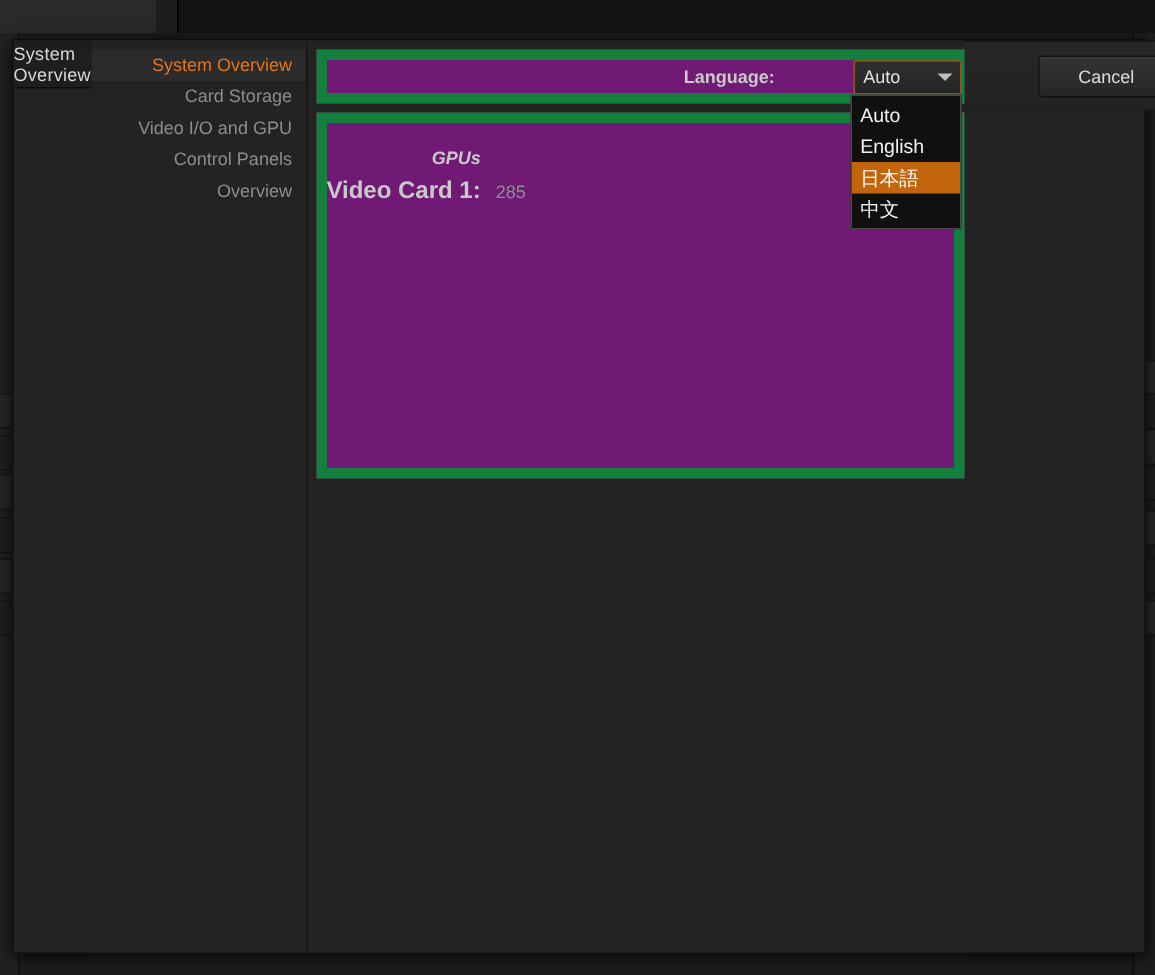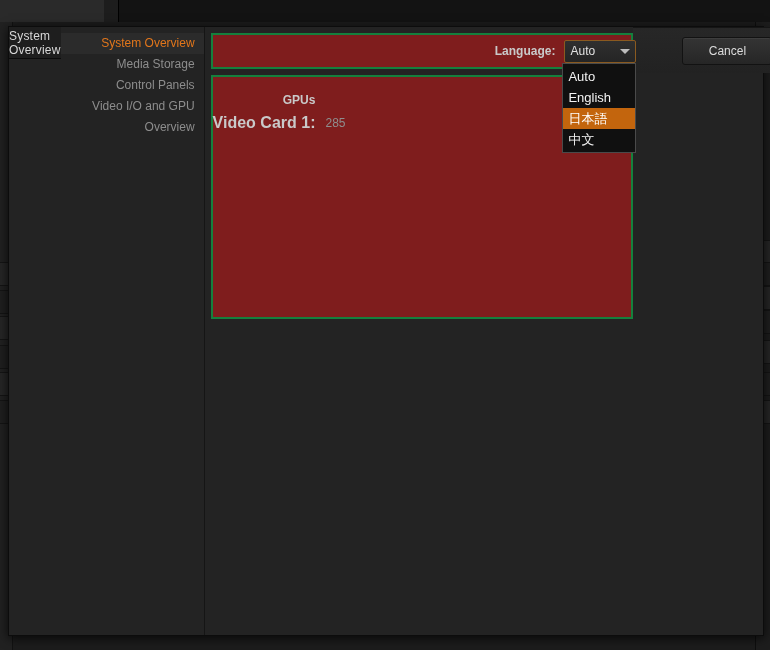--- a/index.html
+++ b/index.html
@@ -144,22 +144,22 @@
 
   
   .content {
     flex: 1;
     padding: 6px 0 0 6px;
     box-sizing: border-box;
     position: relative;
     min-width: 0;
   }
   .panel {
-    background: #7f1d1d;
-    border: 2px solid #15803d;
+    background: #701a75;
+    border: 7px solid #15803d;
     box-sizing: border-box;
   }
   .panel-language {
     height: 36px;
     display: flex;
     align-items: center;
     justify-content: flex-end;
     padding-right: 6px;
     margin-bottom: 6px;
   }
@@ -187,40 +187,42 @@
     color: #8e8e8e;
     font-size: 12px;
     margin-left: 10px;
     white-space: nowrap;
     width: 300px;
     text-align: left;
   }
   .gpus-header-row {
     justify-content: flex-end;
     padding-right: 0;
+    font-style: italic;
   }
   .gpus-header {
     color: #c9c9c9;
     font-size: 12px;
     font-weight: bold;
     padding-right: 0;
   }
 
   
   .lang-label {
     color: #c9c9c9;
     font-size: 12px;
     font-weight: bold;
     margin-right: 9px;
   }
 
   
   .select-wrap {
     position: relative;
     width: 61px;
+    margin-left: 44px;
   }
   .select-button {
     width: 72px;
     height: 23px;
     box-sizing: border-box;
     background: linear-gradient(#2f2f2f, #252525);
     border: 1px solid #8a5a20;
     border-radius: 2px;
     display: flex;
     align-items: center;
@@ -326,23 +328,23 @@
 
   <div class="dialog-titlebar">
     <span class="dialog-title">System Overview</span>
   </div>
 
   <div class="dialog-body">
 
     <div class="sidebar">
       <div id="sidebar-items">
           <div class="sidebar-item active">System Overview</div>
-          <div class="sidebar-item">Media Storage</div>
+          <div class="sidebar-item">Card Storage</div>
+          <div class="sidebar-item">Video I/O and GPU</div>
           <div class="sidebar-item">Control Panels</div>
-          <div class="sidebar-item">Video I/O and GPU</div>
           <div class="sidebar-item">Overview</div>
         </div>
     </div>
 
     <div class="content">
 
       <div class="panel panel-language">
         <span class="lang-label">Language:</span>
 
         <div class="select-wrap">

